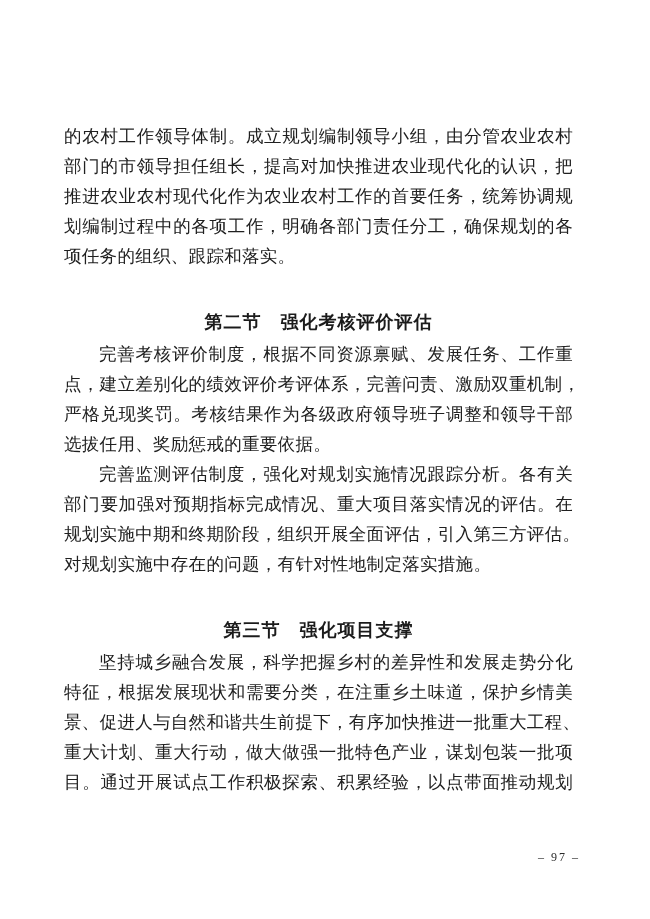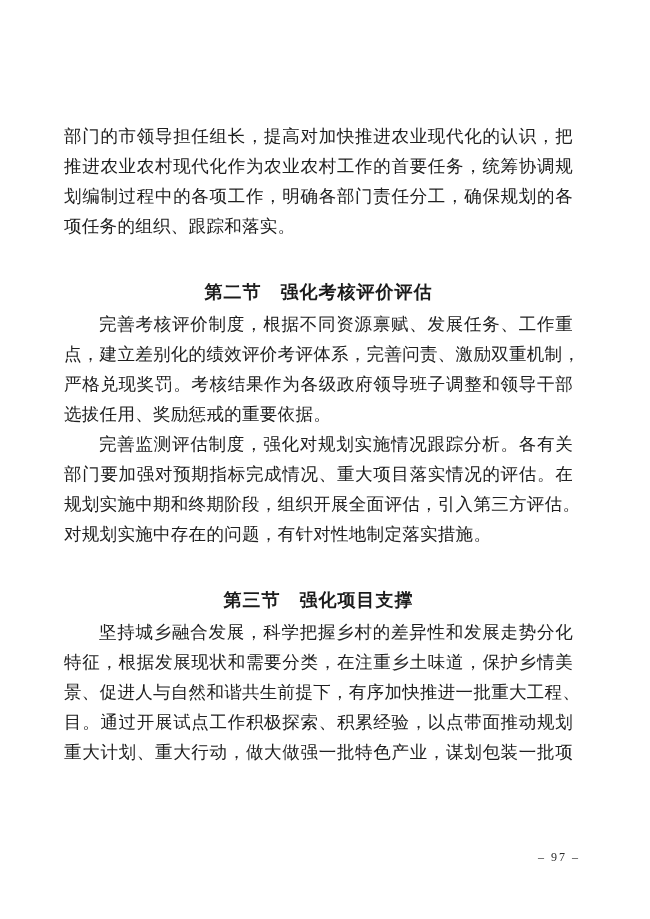--- a/index.html
+++ b/index.html
@@ -74,20 +74,21 @@
   }
 </style>
 </head>
 <body>
 
 <div class="page">
 
   <div class="content">
 
     <p class="para">
+      <span class="line">的农村工作领导体制。成立规划编制领导小组，由分管农业农村</span>
       <span class="line">部门的市领导担任组长，提高对加快推进农业现代化的认识，把</span>
       <span class="line">推进农业农村现代化作为农业农村工作的首要任务，统筹协调规</span>
       <span class="line">划编制过程中的各项工作，明确各部门责任分工，确保规划的各</span>
       <span class="line end">项任务的组织、跟踪和落实。</span>
     </p>
 
     <h2 class="heading">第二节　强化考核评价评估</h2>
 
     <p class="para">
       <span class="line indent">完善考核评价制度，根据不同资源禀赋、发展任务、工作重</span>
@@ -102,21 +103,21 @@
       <span class="line">规划实施中期和终期阶段，组织开展全面评估，引入第三方评估。</span>
       <span class="line end">对规划实施中存在的问题，有针对性地制定落实措施。</span>
     </p>
 
     <h2 class="heading">第三节　强化项目支撑</h2>
 
     <p class="para">
       <span class="line indent">坚持城乡融合发展，科学把握乡村的差异性和发展走势分化</span>
       <span class="line">特征，根据发展现状和需要分类，在注重乡土味道，保护乡情美</span>
       <span class="line">景、促进人与自然和谐共生前提下，有序加快推进一批重大工程、</span>
+      <span class="line">重大计划、重大行动，做大做强一批特色产业，谋划包装一批项</span>
       <span class="line">目。通过开展试点工作积极探索、积累经验，以点带面推动规划</span>
-      <span class="line">重大计划、重大行动，做大做强一批特色产业，谋划包装一批项</span>
     </p>
 
   </div>
 
   <div class="footer">– 97 –</div>
 
 </div>
 
 </body></html>

